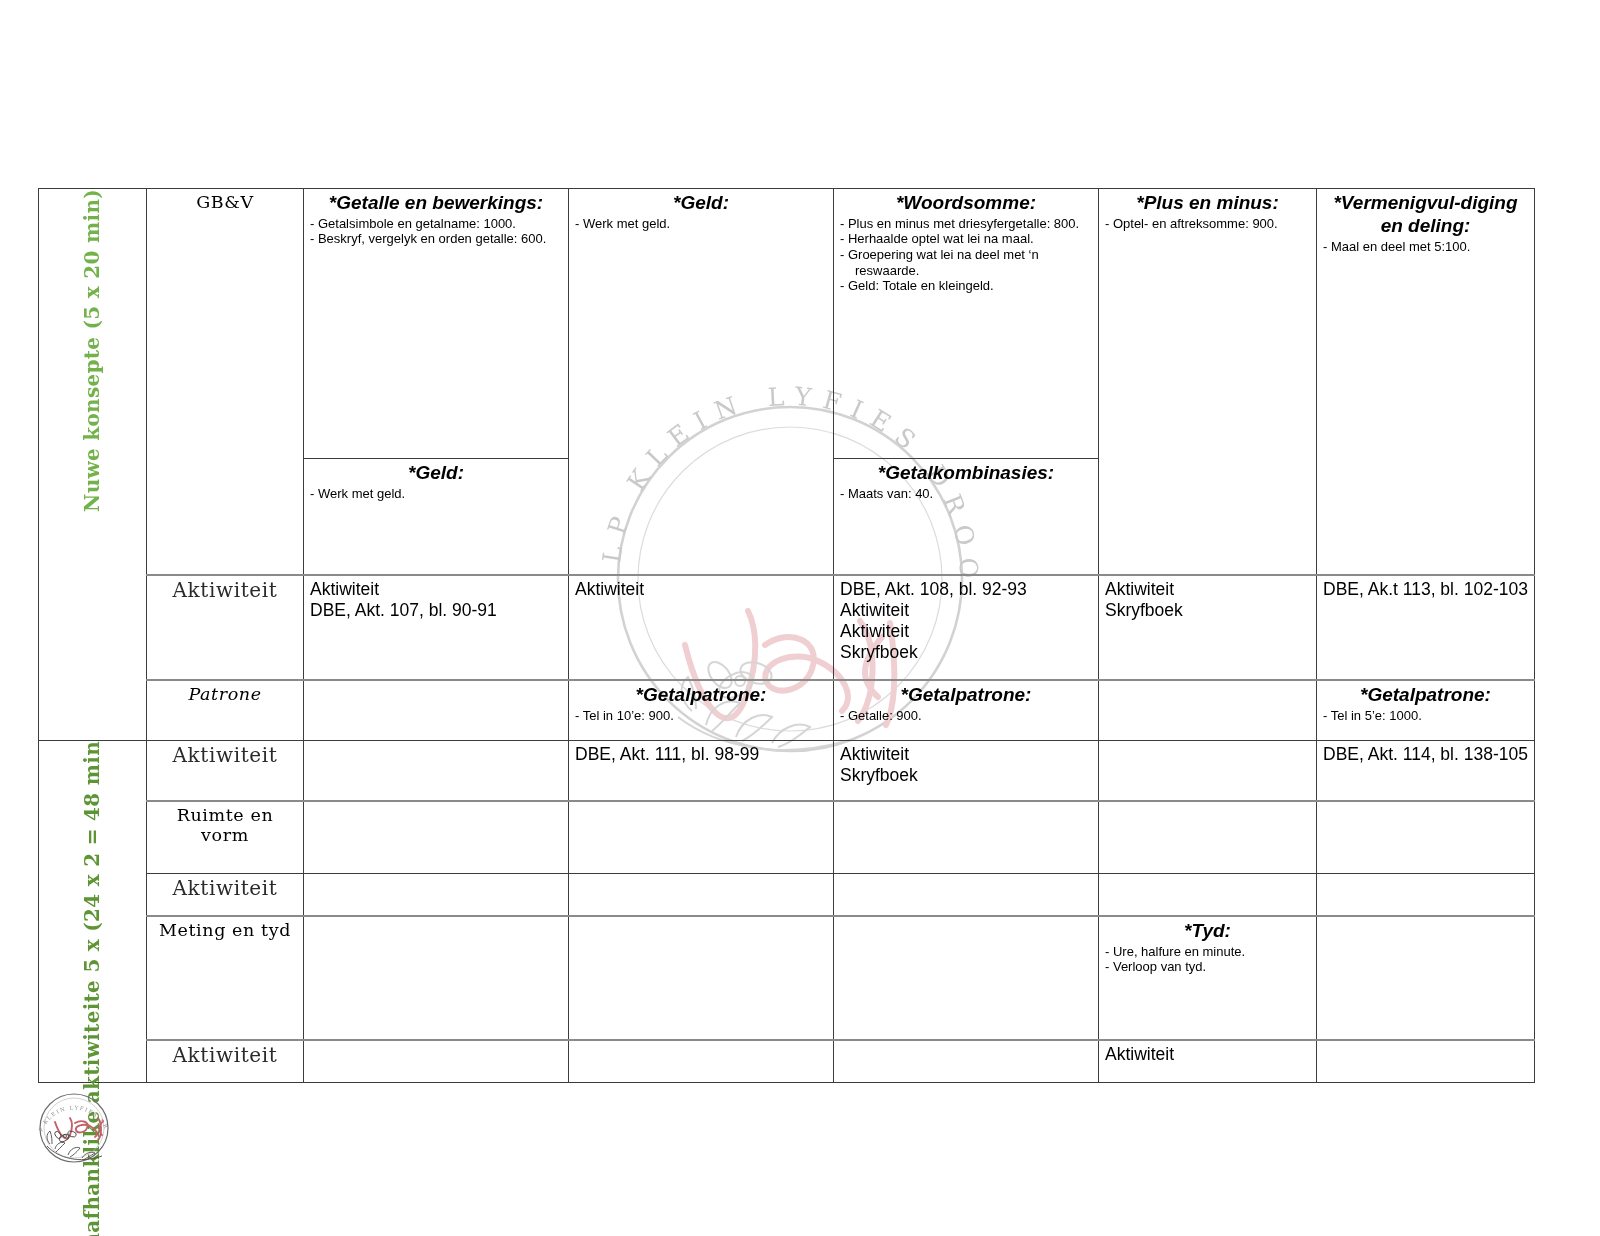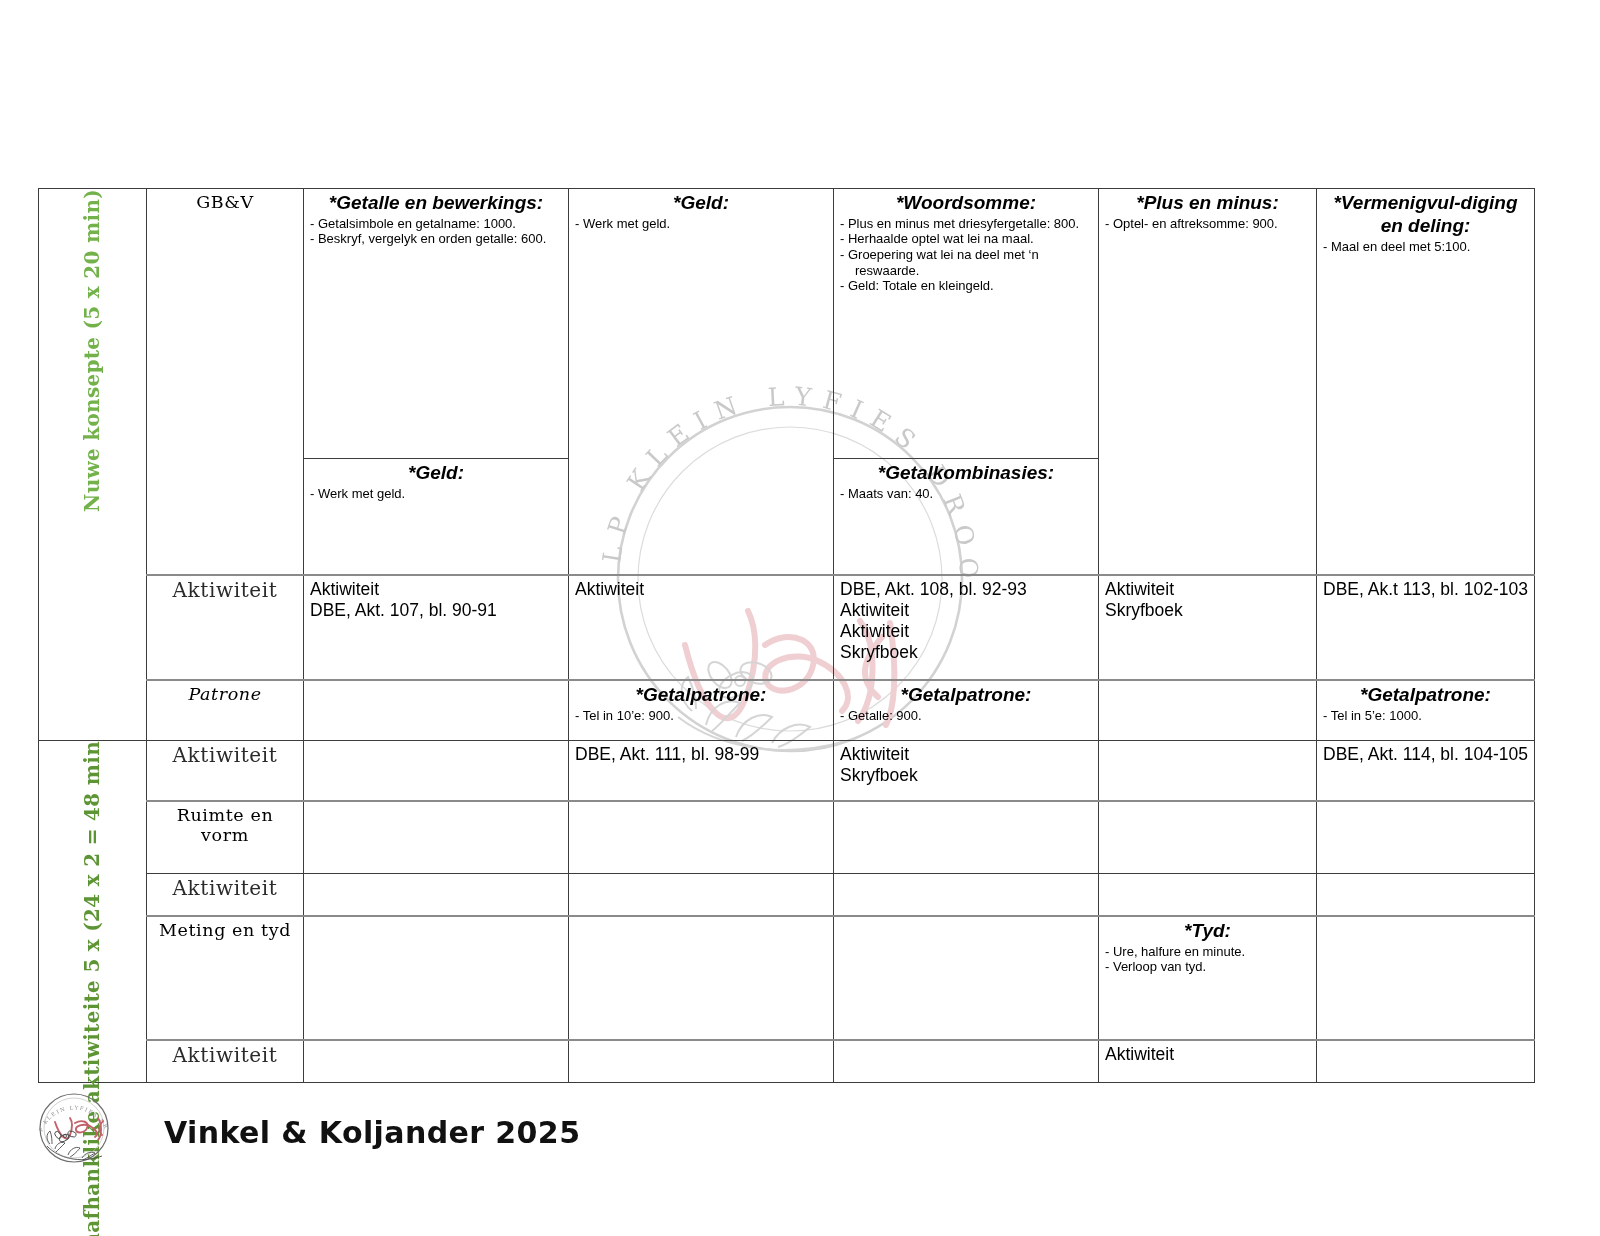--- a/index.html
+++ b/index.html
@@ -299,21 +299,21 @@
     <td></td>
     <td>
       <span class="pl">DBE, Akt. 111, bl. 98-99</span>
     </td>
     <td>
       <span class="pl">Aktiwiteit</span>
       <span class="pl">Skryfboek</span>
     </td>
     <td></td>
     <td>
-      <span class="pl">DBE, Akt. 114, bl. 104-105</span>
+      <span class="pl">DBE, Akt. 114, bl. 138-105</span>
     </td>
   </tr>
 
   <tr class="thick">
     <td class="rowlabel" style="height:64px;">Ruimte en vorm</td>
     <td></td>
     <td></td>
     <td></td>
     <td></td>
     <td></td>
@@ -379,14 +379,13 @@
         <path d="M46,77 C48,71 54,68 58,70 C54,75 50,78 48,79"></path>
         <path d="M60,80 C63,75 69,73 73,75 C68,78 63,81 61,82"></path>
         <path d="M28,66 C24,62 24,56 28,53 C30,58 30,63 30,66"></path>
         <ellipse cx="42" cy="60" rx="5" ry="3" transform="rotate(-28 42 60)"></ellipse>
         <ellipse cx="50" cy="56" rx="4.4" ry="2.7" transform="rotate(18 50 56)"></ellipse>
         <ellipse cx="36" cy="57" rx="4" ry="2.5" transform="rotate(52 36 57)"></ellipse>
         <circle cx="43" cy="58" r="1.5"></circle>
       </g>
     </svg>
   </div>
-  <div class="brand">Vinkel &amp; Koljander 2025</div>
 </div>
 
 </body></html>

